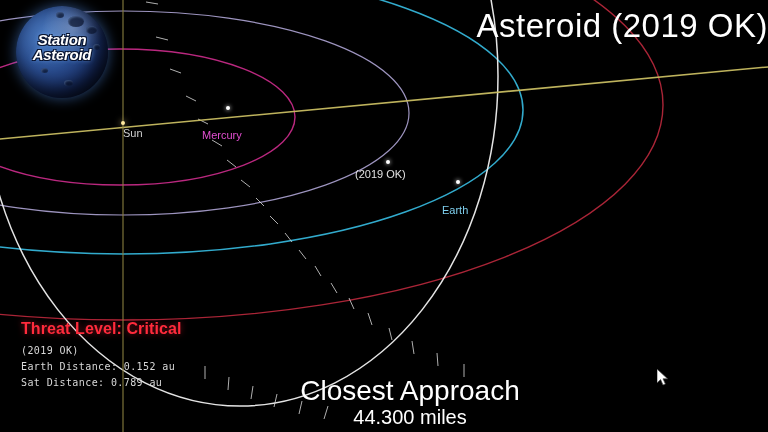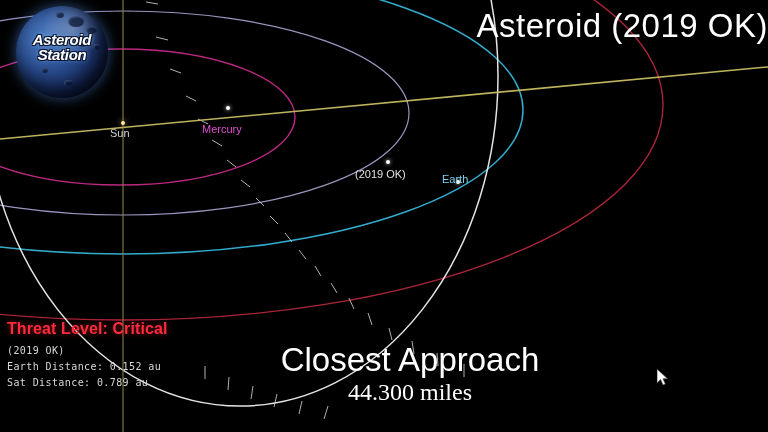--- a/index.html
+++ b/index.html
@@ -78,27 +78,27 @@
   
   #caption {
     position: absolute;
     left: 180px;
     top: 342px;
     width: 460px;
     text-align: center;
     color: #ffffff;
     line-height: 1.12;
   }
-  #caption .l1 { font-size: 33px; display: block; }
-  #caption .l2 { font-size: 24px; display: block; font-family: Liberation Serif, serif; }
+  #caption .l1 { font-size: 28px; display: block; margin-top: 33px; }
+  #caption .l2 { font-size: 20px; display: block; }
 
   
   #threat-panel {
     position: absolute;
-    left: 7px;
+    left: 21px;
     top: 320px;
     width: 220px;
   }
   #threat-title {
     color: #ff2b3c;
     font-size: 16px;
     font-weight: bold;
     letter-spacing: 0.1px;
     text-shadow: 0 0 6px rgba(255,40,60,0.5);
   }
@@ -119,23 +119,23 @@
     white-space: nowrap;
   }
   .body-dot {
     position: absolute;
     width: 4px;
     height: 4px;
     border-radius: 50%;
     background: #ffffff;
     box-shadow: 0 0 4px rgba(255,255,255,0.95);
   }
-  #label-sun      { left: 110px; top: 127px; color: #cfcfcf; }
-  #label-mercury  { left: 202px; top: 123px; color: #e24fd0; }
-  #label-earth    { left: 442px; top: 173px; color: #7fd0ef; text-align: center; }
+  #label-sun      { left: 123px; top: 127px; color: #cfcfcf; }
+  #label-mercury  { left: 202px; top: 129px; color: #e24fd0; }
+  #label-earth    { left: 442px; top: 204px; color: #7fd0ef; text-align: center; }
   #label-asteroid { left: 355px; top: 168px; color: #e2e2e2; }
 
   #dot-sun      { left: 121px; top: 121px; background: #ffeaa0; box-shadow: 0 0 6px rgba(255,230,150,0.9); }
   #dot-mercury  { left: 226px; top: 106px; }
   #dot-earth    { left: 456px; top: 180px; }
   #dot-asteroid { left: 386px; top: 160px; }
 
   
   #cursor {
     position: absolute;
@@ -215,22 +215,22 @@
 
   <div id="logo">
     <div class="crater" style="left:52px; top:10px; width:16px; height:11px;"></div>
     <div class="crater" style="left:70px; top:20px; width:11px; height:8px;"></div>
     <div class="crater" style="left:62px; top:34px; width:9px; height:7px;"></div>
     <div class="crater" style="left:77px; top:38px; width:7px; height:6px;"></div>
     <div class="crater" style="left:40px; top:6px; width:8px; height:6px;"></div>
     <div class="crater" style="left:25px; top:62px; width:7px; height:5px;"></div>
     <div class="crater" style="left:48px; top:74px; width:9px; height:6px;"></div>
     <div id="logo-text">
+      <span>Station</span>
       <span>Asteroid</span>
-      <span>Station</span>
     </div>
   </div>
 
   <div id="title">Asteroid (2019 OK)</div>
 
   <div class="body-dot" id="dot-sun"></div>
   <div class="body-dot" id="dot-mercury"></div>
   <div class="body-dot" id="dot-earth"></div>
   <div class="body-dot" id="dot-asteroid"></div>
 

